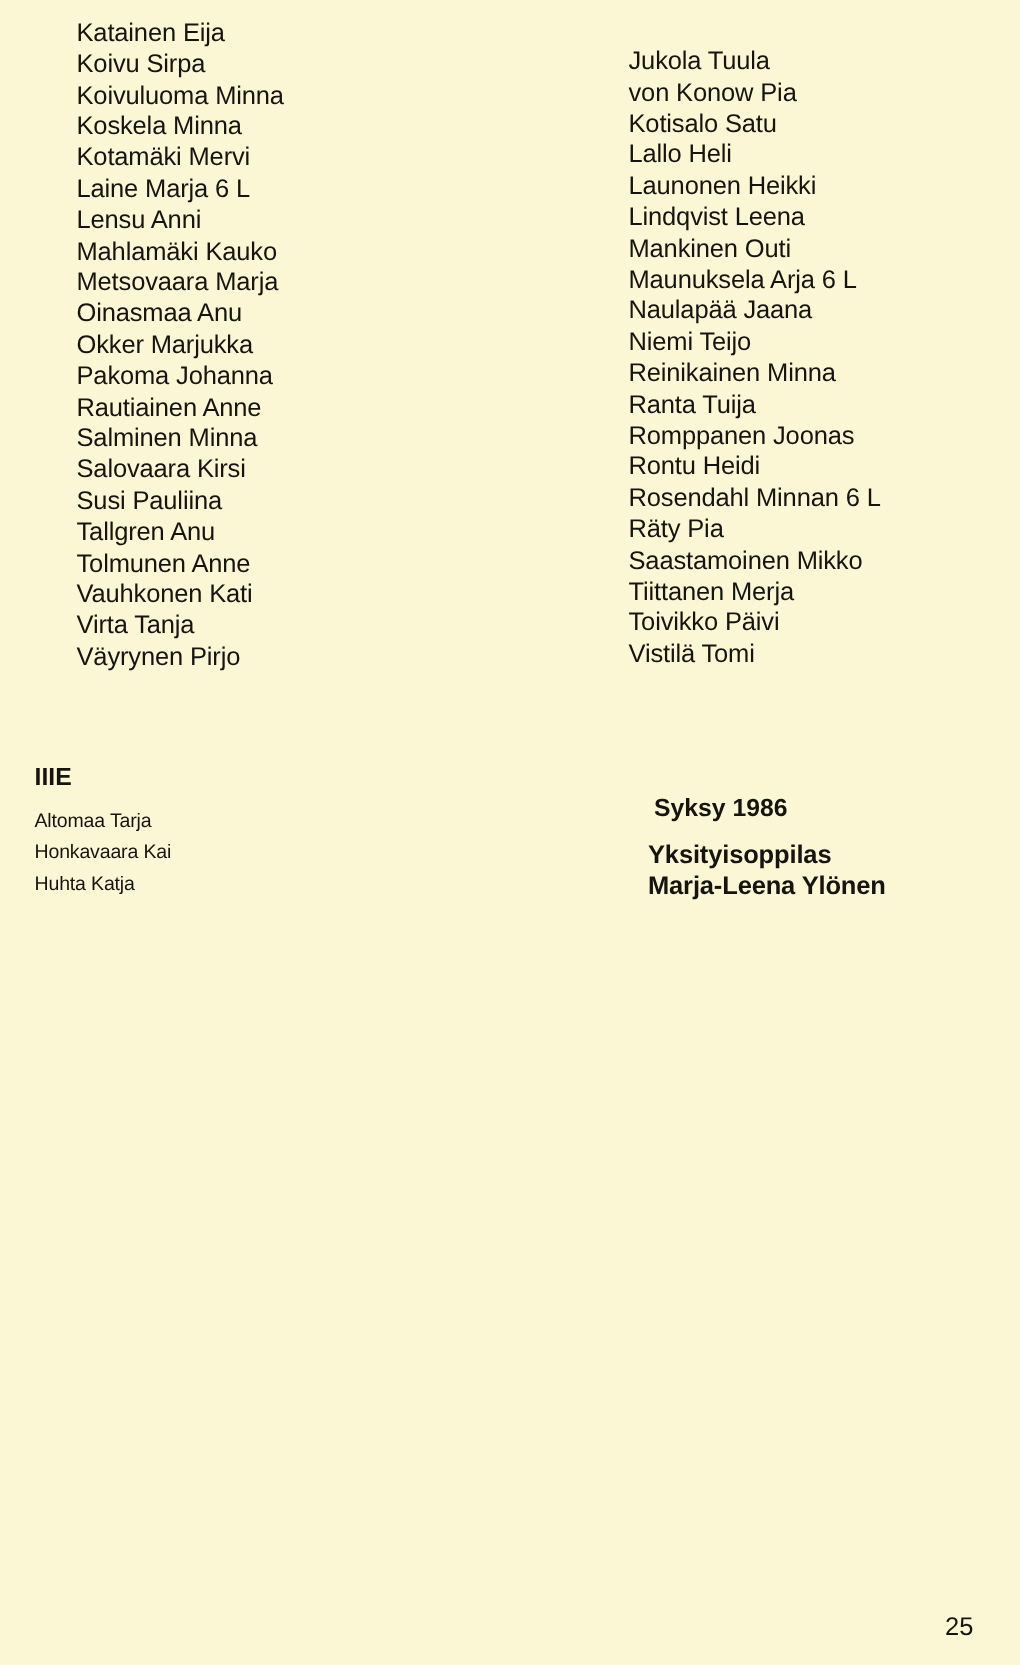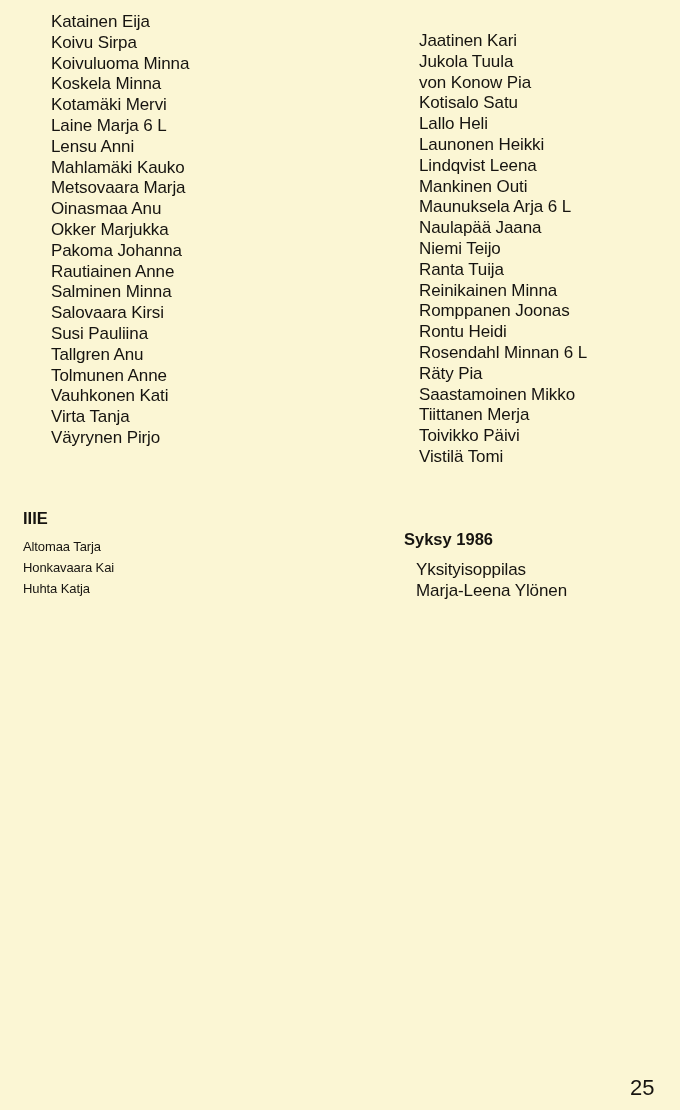--- a/index.html
+++ b/index.html
@@ -45,35 +45,36 @@
     }
     .left-list2 {
       position: absolute;
       left: 23px;
       top: 537px;
       font-size: 13px;
       line-height: 20.8px;
     }
     .right-heading {
       position: absolute;
-      left: 404px;
+      left: 436px;
       top: 529px;
     }
     .right-block2 {
       position: absolute;
-      left: 416px;
+      left: 432px;
       top: 560px;
       font-size: 17px;
       line-height: 20.8px;
+      font-weight: bold;
     }
     .page-number {
       position: absolute;
       left: 630px;
       top: 1075px;
-      font-size: 22px;
+      font-size: 17px;
     }
   </style>
 </head>
 <body>
 
 <div class="col col-left">
   <ul class="name-list" id="left-list">
       <li>Katainen Eija</li>
       <li>Koivu Sirpa</li>
       <li>Koivuluoma Minna</li>
@@ -102,33 +103,32 @@
 <div class="left-list2">
   <ul class="name-list" id="left-list2">
       <li>Altomaa Tarja</li>
       <li>Honkavaara Kai</li>
       <li>Huhta Katja</li>
     </ul>
 </div>
 
 <div class="col col-right">
   <ul class="name-list" id="right-list">
-      <li>Jaatinen Kari</li>
       <li>Jukola Tuula</li>
       <li>von Konow Pia</li>
       <li>Kotisalo Satu</li>
       <li>Lallo Heli</li>
       <li>Launonen Heikki</li>
       <li>Lindqvist Leena</li>
       <li>Mankinen Outi</li>
       <li>Maunuksela Arja 6 L</li>
       <li>Naulapää Jaana</li>
       <li>Niemi Teijo</li>
+      <li>Reinikainen Minna</li>
       <li>Ranta Tuija</li>
-      <li>Reinikainen Minna</li>
       <li>Romppanen Joonas</li>
       <li>Rontu Heidi</li>
       <li>Rosendahl Minnan 6 L</li>
       <li>Räty Pia</li>
       <li>Saastamoinen Mikko</li>
       <li>Tiittanen Merja</li>
       <li>Toivikko Päivi</li>
       <li>Vistilä Tomi</li>
     </ul>
 </div>

